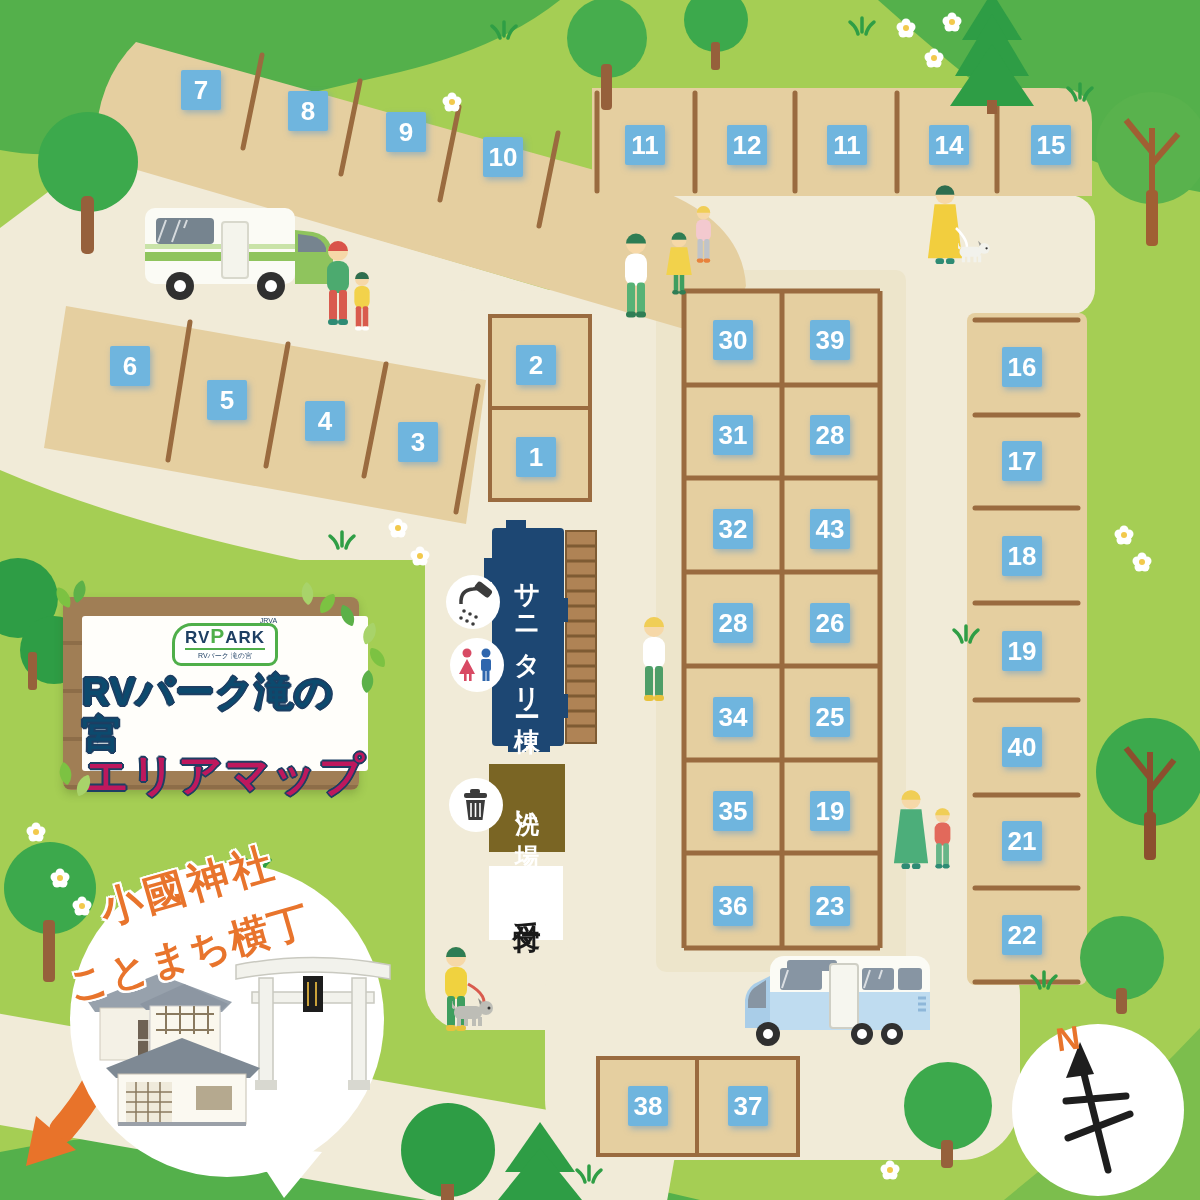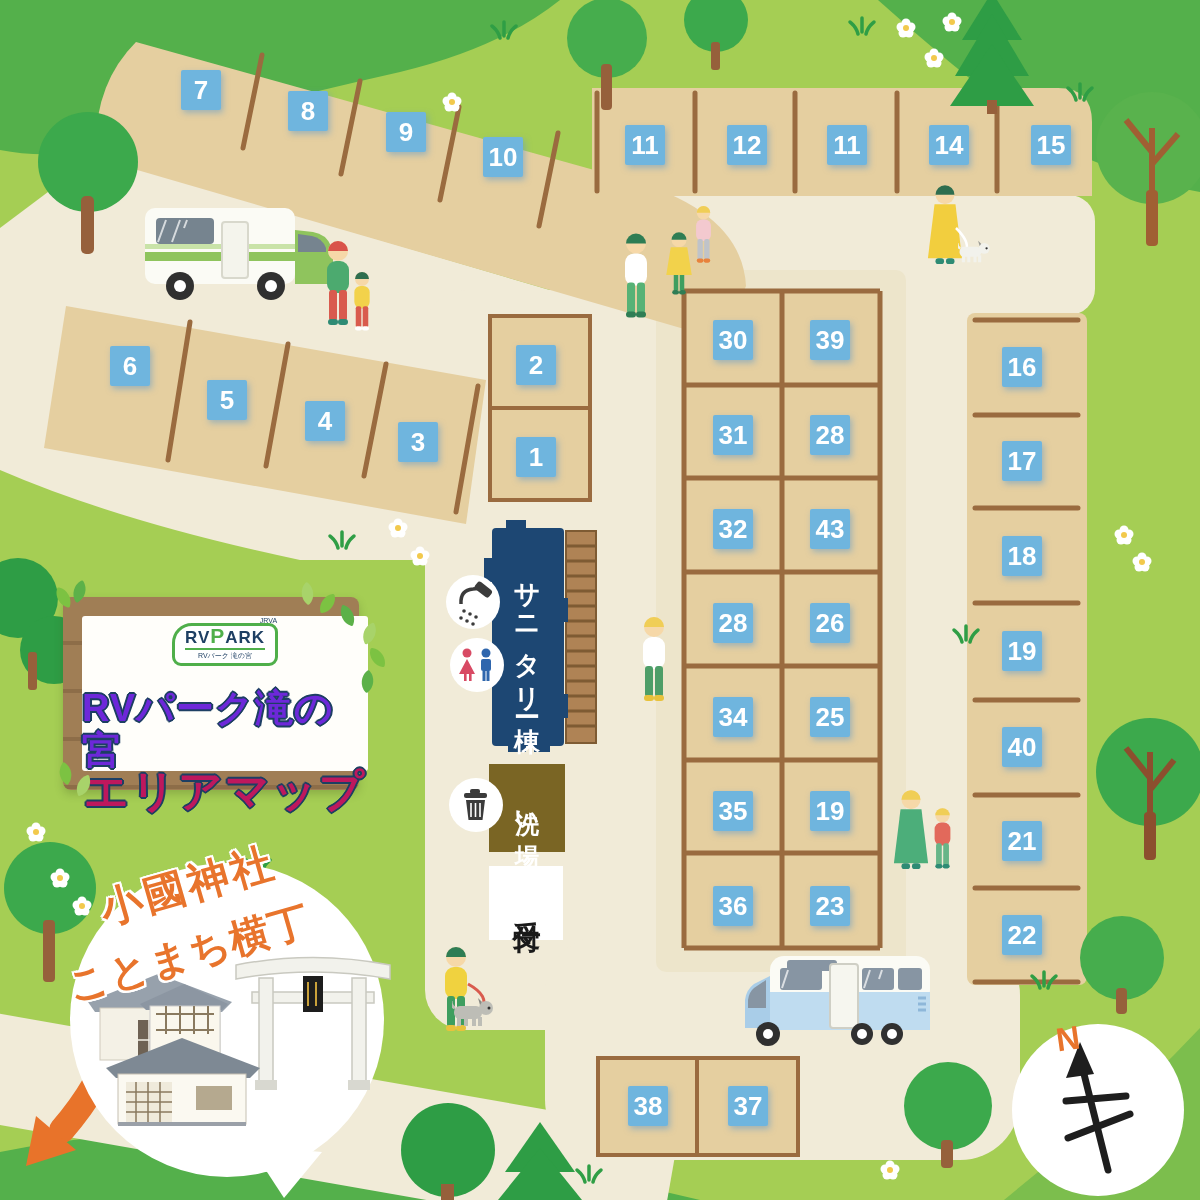--- a/index.html
+++ b/index.html
@@ -21,21 +21,21 @@
         background:repeating-linear-gradient(180deg,#A07E55 0 44px,#8D6D48 44px 48px);
         box-shadow:0 4px 8px rgba(60,80,30,.25);}
   .sign-paper{position:absolute;left:19px;top:19px;width:286px;height:155px;background:#FFFEFA;
         border-radius:3px;display:flex;flex-direction:column;align-items:center;}
   .logo{position:relative;margin-top:7px;background:#fff;border:3px solid #4FAF4A;
         border-radius:20px 9px 9px 9px;padding:1px 10px 2px;text-align:center;}
   .logo-main{font-weight:800;font-size:17px;line-height:18px;color:#1E3F63;letter-spacing:1px;}
   .logo-p{color:#4FAF4A;font-size:21px;}
   .logo-sub{border-top:2px solid #4FAF4A;font-size:7px;color:#1E3F63;margin-top:1px;padding-top:1px;white-space:nowrap;}
   .logo-jrva{position:absolute;right:-2px;top:-9px;font-size:7px;color:#1E3F63;}
-  .sign-title1{margin-top:21px;font-weight:800;font-size:38px;line-height:42px;color:#6d28d9;letter-spacing:1px;}
+  .sign-title1{margin-top:5px;font-weight:800;font-size:38px;line-height:42px;color:#0c4a6e;letter-spacing:1px;}
   .sign-title2{font-weight:800;font-size:44px;line-height:40px;color:#be185d;letter-spacing:2px;}
   .outline-navy{text-shadow:2px 0 0 #1D3F63,-2px 0 0 #1D3F63,0 2px 0 #1D3F63,0 -2px 0 #1D3F63,
       1px 1px 0 #1D3F63,-1px -1px 0 #1D3F63,1px -1px 0 #1D3F63,-1px 1px 0 #1D3F63;}
   .leaf{position:absolute;width:17px;height:17px;border-radius:2px 100% 2px 100%;}
   
   .bubble-line{position:absolute;font-weight:800;color:#E8742C;transform:rotate(-16deg);
       text-shadow:2px 0 0 #fff,-2px 0 0 #fff,0 2px 0 #fff,0 -2px 0 #fff,
                   2px 2px 0 #fff,-2px -2px 0 #fff,2px -2px 0 #fff,-2px 2px 0 #fff;}
   .bubble-1{left:98px;top:858px;font-size:42px;letter-spacing:3px;}
   .bubble-2{left:64px;top:926px;font-size:40px;letter-spacing:1px;}

